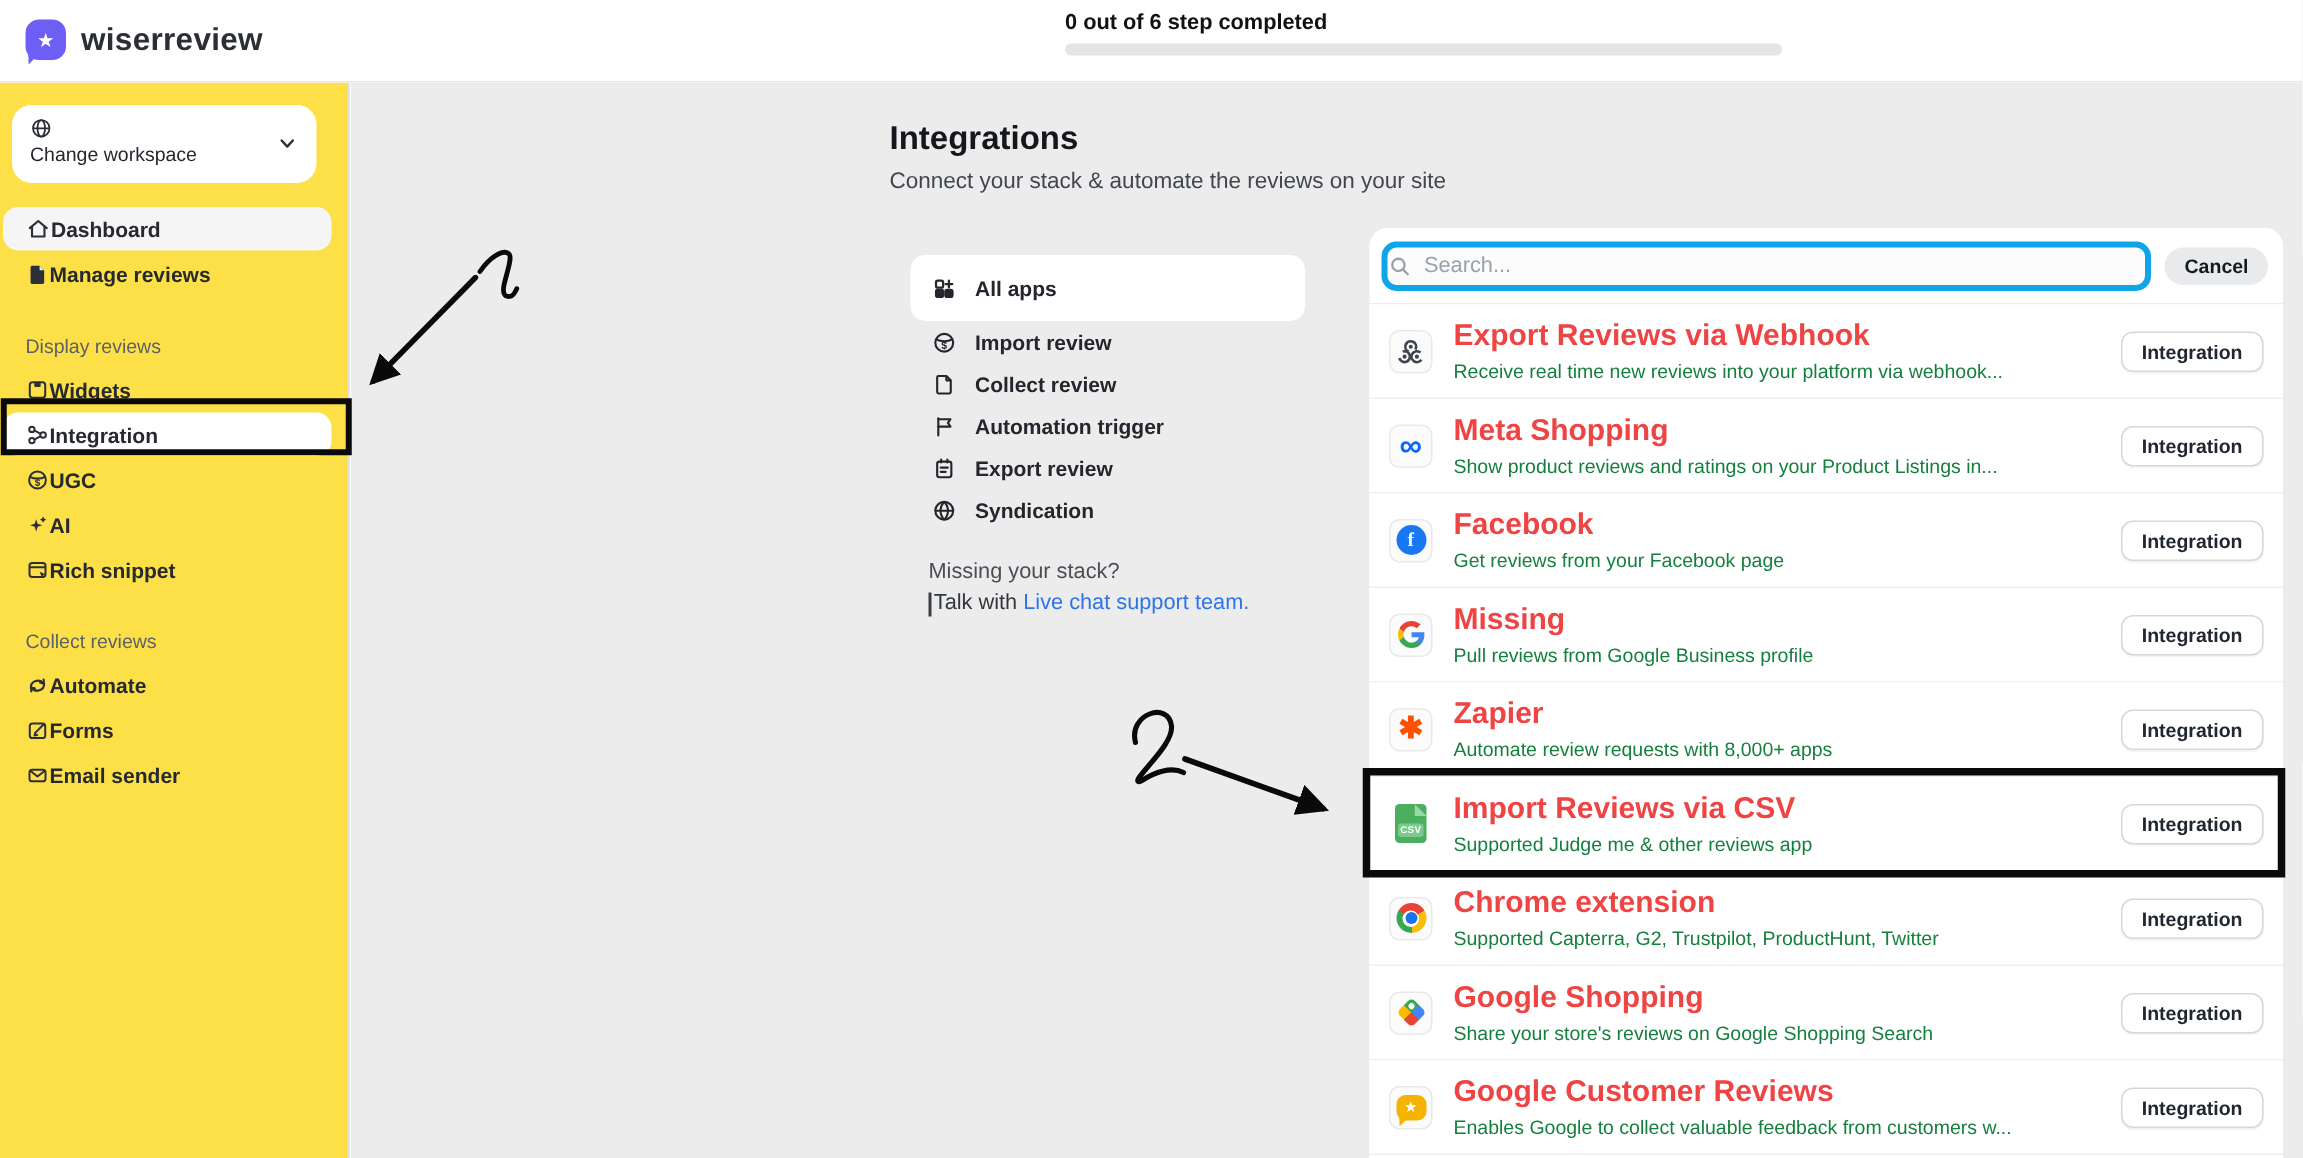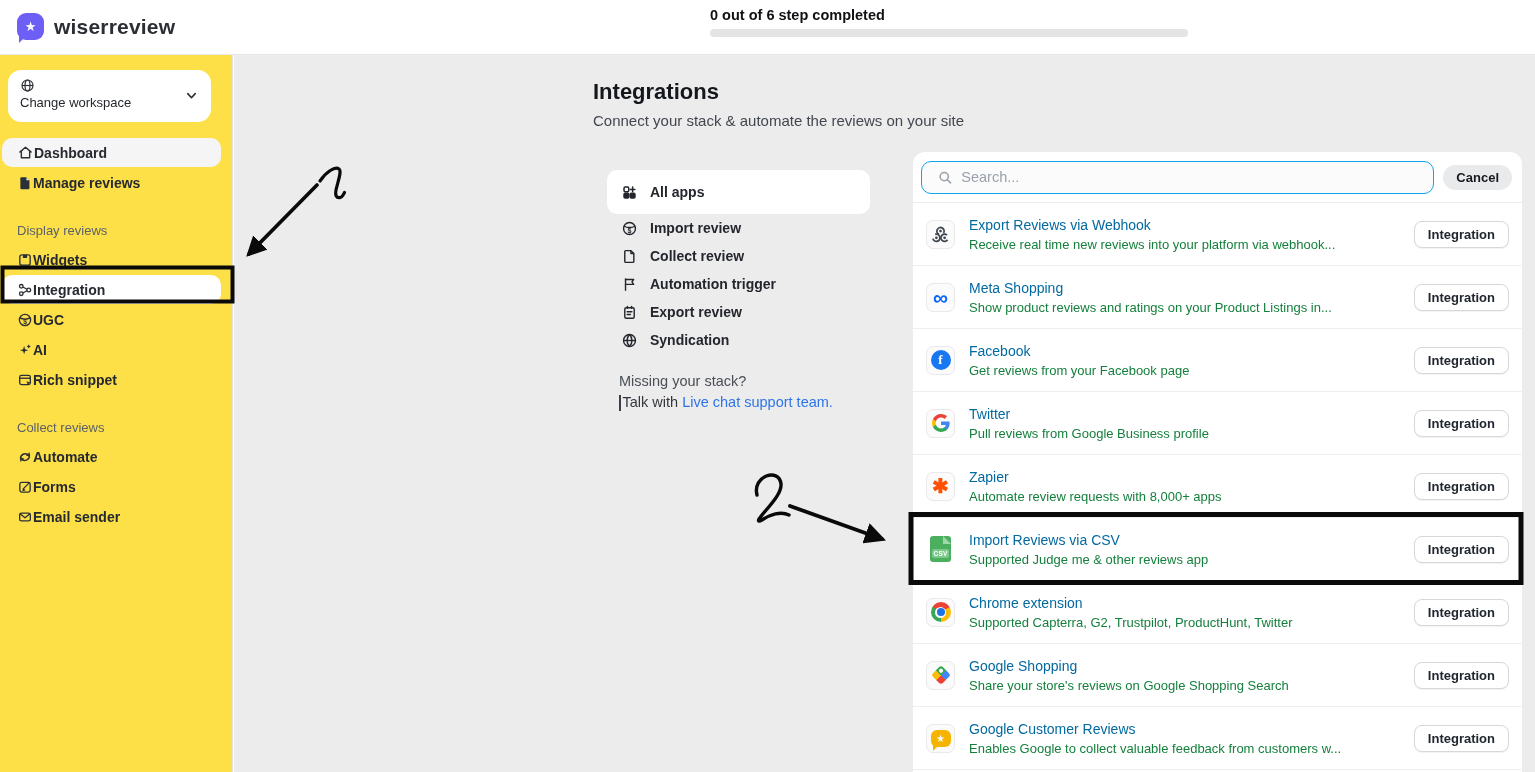--- a/index.html
+++ b/index.html
@@ -44,34 +44,34 @@
     font-size:14px; font-weight:600; color:#23262c; cursor:pointer; border-radius:10px; }
   .cat-item.active { height:44px; background:#fff; font-weight:700; }
   .missing { position:absolute; left:385px; top:316px; font-size:14.5px; color:#4a4f57; line-height:21px; }
   .missing .line2 { color:#33383f; display:flex; align-items:center;text-align:right; }
   .caret-bar { display:inline-block; width:1.5px; height:16px; background:#3a3f46; margin-right:2px; }
   .missing a { color:#2e74e8; text-decoration:none; cursor:pointer; }
 
   
   .panel { position:absolute; left:679px; top:97px; width:609px; height:680px; background:#fff; border-radius:12px 12px 0 0; }
   .search-row { height:50px; display:flex; align-items:center; padding:0 10px 0 8px; }
-  .search-pill { flex:1; height:33px; background:#fbfbfb; border:1px solid #0ea5e9; border-radius:10px;
-    display:flex; align-items:center; padding:0 16px; gap:9px; }
+  .search-pill { flex:1; height:33px; background:#fbfbfb; border:4px solid #0ea5e9; border-radius:10px;
+    display:flex; align-items:center; padding:0 1px; gap:9px; }
   .search-pill input { border:none; outline:none; background:transparent; font-size:14.5px; color:#30343b; width:100%;
     font-family:"Liberation Sans", sans-serif; }
   .search-pill input::placeholder { color:#9aa1aa; }
   .cancel-btn { margin-left:9px; height:25px; padding:0 13px; background:#e9eaec; border:none; border-radius:13px;
     font-size:13px; font-weight:600; color:#15181e; cursor:pointer; font-family:"Liberation Sans", sans-serif; }
   .app-list { border-top:1px solid #ededed; }
   .app-row { height:63px; display:flex; align-items:center; padding:0 13px; border-bottom:1px solid #efefef; cursor:pointer; background:#fff; }
   .tile { width:29px; height:29px; border-radius:7px; background:#fbfbfb; border:1px solid #e9e9e9;
     display:flex; align-items:center; justify-content:center; flex:0 0 auto; }
   .tile.plain { background:#fff; border-color:transparent; }
   .app-texts { margin-left:14px; min-width:0; }
-  .app-name { font-size:14px; font-weight:400; color:#0369a1; }
+  .app-name { font-size:20px; font-weight:700; color:#ef4444; }
   .app-desc { font-size:13px; color:#15803d; margin-top:4px; }
   .int-btn { margin-left:auto; height:27px; padding:0 13px; background:#fff; border:1px solid #d7d7d7; border-radius:8px;
     font-size:13px; font-weight:600; color:#212730; cursor:pointer; box-shadow:0 1px 1px rgba(0,0,0,.05);
     font-family:"Liberation Sans", sans-serif; flex:0 0 auto; }
 
   
   .meta-glyph { color:#0866FF; font-size:21px; font-weight:700; line-height:1; }
   .fb-circle { width:20px; height:20px; border-radius:50%; background:#1877F2; color:#fff;
     display:flex; align-items:center; justify-content:center; font-size:13px; font-weight:700; font-family:"Liberation Serif", serif; }
   .zap-glyph { color:#FF4F00; font-size:20px; font-weight:700; line-height:1; }
@@ -346,21 +346,21 @@
         <div class="app-row">
           <div class="tile">
             <svg width="18" height="18" viewBox="0 0 24 24">
                 <path fill="#4285F4" d="M23.49 12.27c0-.79-.07-1.54-.19-2.27H12v4.51h6.47c-.29 1.48-1.14 2.73-2.4 3.58v3h3.86c2.26-2.09 3.56-5.17 3.56-8.82z"></path>
                 <path fill="#34A853" d="M12 24c3.24 0 5.95-1.08 7.93-2.91l-3.86-3c-1.08.72-2.45 1.16-4.07 1.16-3.13 0-5.78-2.11-6.73-4.96H1.29v3.09C3.26 21.3 7.31 24 12 24z"></path>
                 <path fill="#FBBC05" d="M5.27 14.29c-.25-.72-.38-1.49-.38-2.29s.14-1.57.38-2.29V6.62H1.29C.47 8.24 0 10.06 0 12s.47 3.76 1.29 5.38l3.98-3.09z"></path>
                 <path fill="#EA4335" d="M12 4.75c1.77 0 3.35.61 4.6 1.8l3.42-3.42C17.95 1.19 15.24 0 12 0 7.31 0 3.26 2.7 1.29 6.62l3.98 3.09C6.22 6.86 8.87 4.75 12 4.75z"></path>
               </svg>
           </div>
           <div class="app-texts">
-            <div class="app-name">Twitter</div>
+            <div class="app-name">Missing</div>
             <div class="app-desc">Pull reviews from Google Business profile</div>
           </div>
           <button class="int-btn">Integration</button>
         </div>
 
         <div class="app-row">
           <div class="tile">
               <span class="zap-glyph">✱</span>
             </div>
           <div class="app-texts">

